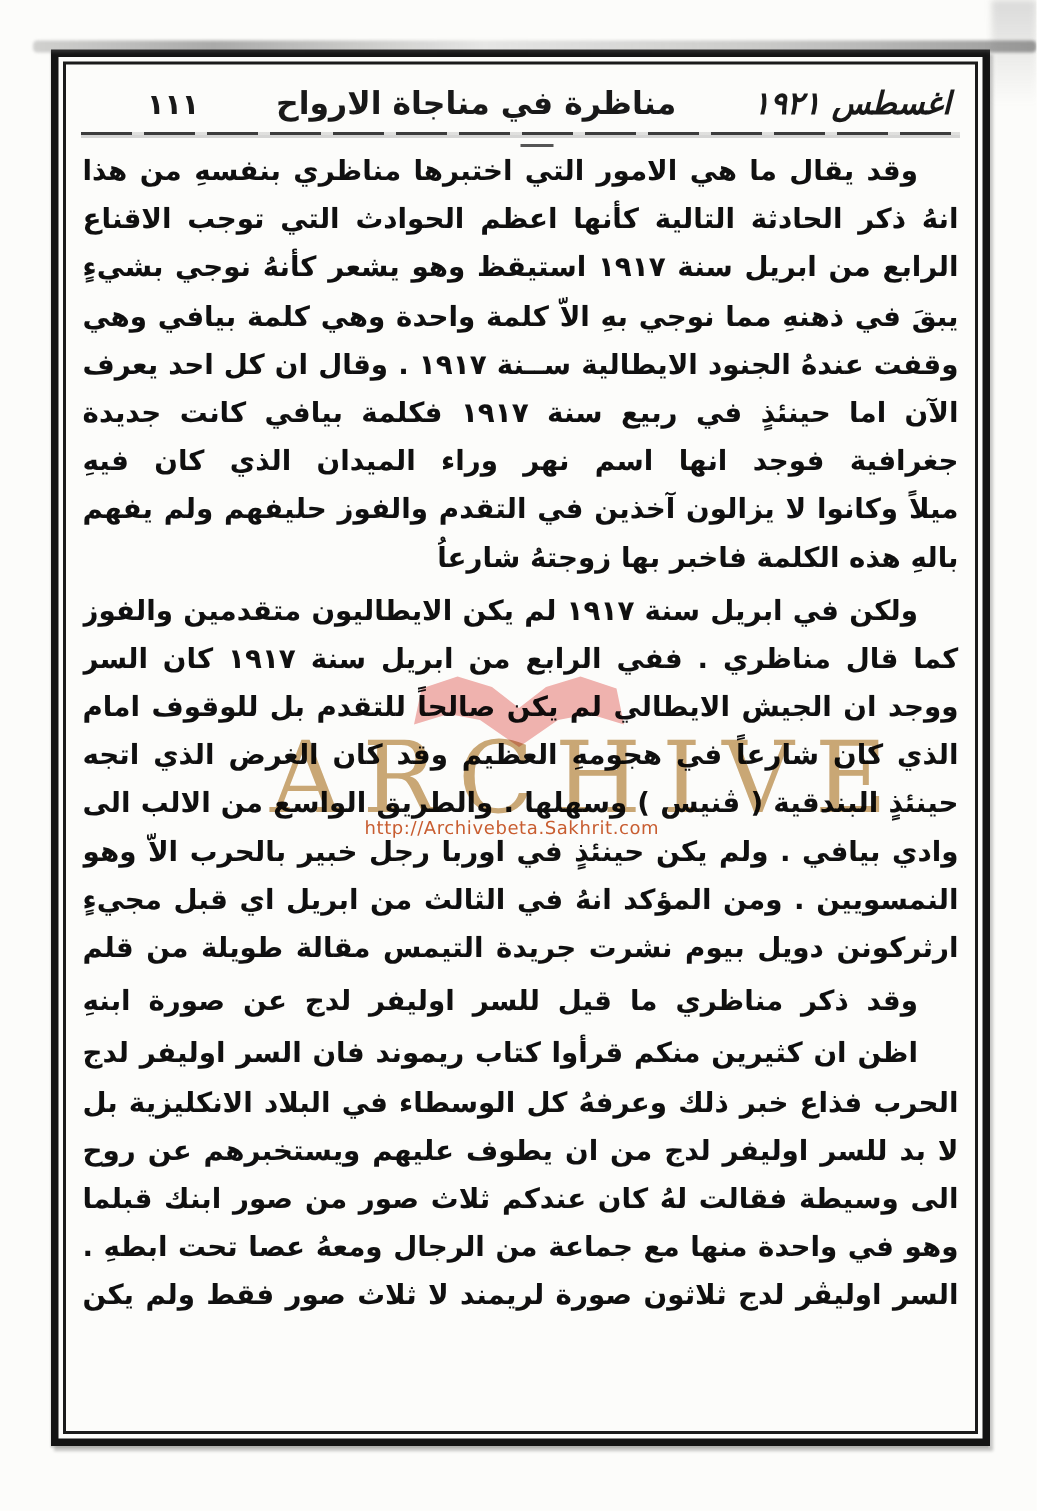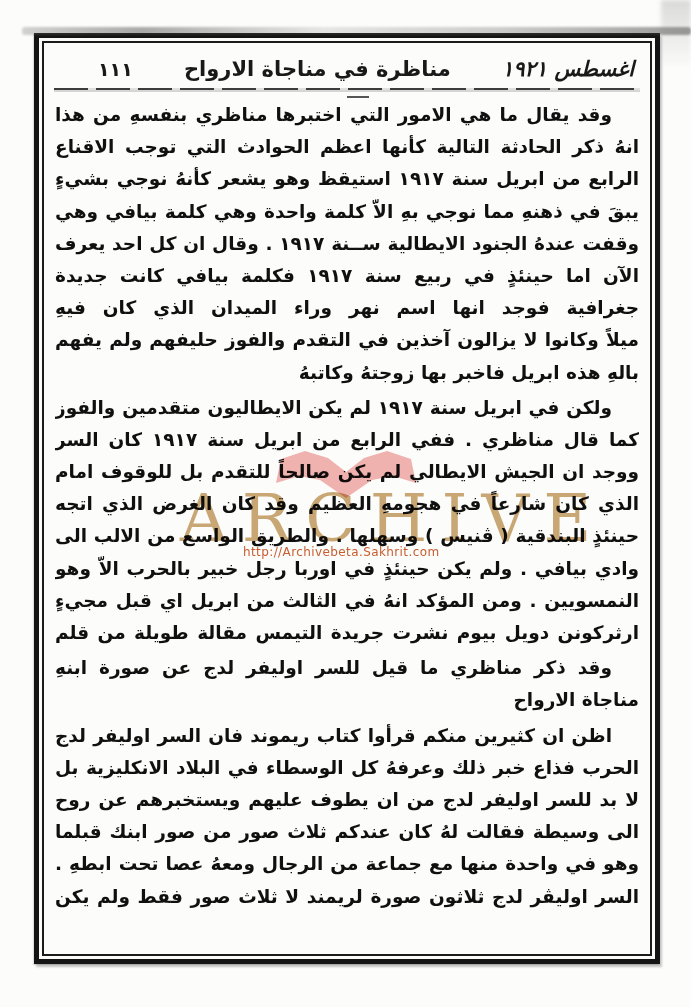--- a/index.html
+++ b/index.html
@@ -98,35 +98,34 @@
       <div class="body-text">
           <div class="para">
             <div class="line">وقد يقال ما هي الامور التي اختبرها مناظري بنفسهِ من هذا القبيل . فاجيب</div>
             <div class="line">انهُ ذكر الحادثة التالية كأنها اعظم الحوادث التي توجب الاقناع ذلك انهُ في صباح</div>
             <div class="line">الرابع من ابريل سنة ١٩١٧ استيقظ وهو يشعر كأنهُ نوجي بشيءٍ روحي ولم</div>
             <div class="line">يبقَ في ذهنهِ مما نوجي بهِ الاّ كلمة واحدة وهي كلمة بيافي وهي اسم النهر الذي</div>
             <div class="line">وقفت عندهُ الجنود الايطالية ســنة ١٩١٧ . وقال ان كل احد يعرف كلمة بيافي</div>
             <div class="line">الآن اما حينئذٍ في ربيع سنة ١٩١٧ فكلمة بيافي كانت جديدة فالتفت الى</div>
             <div class="line">جغرافية فوجد انها اسم نهر وراء الميدان الذي كان فيهِ الايطاليون حينئذٍ باربعين</div>
             <div class="line">ميلاً وكانوا لا يزالون آخذين في التقدم والفوز حليفهم ولم يفهم لماذا خطرت على</div>
-            <div class="line end">بالهِ هذه ابريل فاخبر بها زوجتهُ وكاتبهُ</div>
+            <div class="line end">بالهِ هذه الكلمة فاخبر بها زوجتهُ شارعاُ</div>
           </div>
           <div class="para">
             <div class="line">ولكن في ابريل سنة ١٩١٧ لم يكن الايطاليون متقدمين والفوز حليفهم</div>
             <div class="line">كما قال مناظري . ففي الرابع من ابريل سنة ١٩١٧ كان السر وليم روبرتصن في ايطاليا</div>
             <div class="line">ووجد ان الجيش الايطالي لم يكن صالحاً للتقدم بل للوقوف امام الجيش النمسوي</div>
             <div class="line">الذي كان شارعاً في هجومهِ العظيم وقد كان الغرض الذي اتجه اليهِ النمسويون</div>
             <div class="line">حينئذٍ البندقية ( ڤنيس ) وسهلها . والطريق الواسع من الالب الى البندقية هو</div>
             <div class="line">وادي بيافي . ولم يكن حينئذٍ في اوربا رجل خبير بالحرب الاّ وهو ينتظر تقدم</div>
             <div class="line">النمسويين . ومن المؤكد انهُ في الثالث من ابريل اي قبل مجيءٍ الوحي الى السر</div>
             <div class="line">ارثركونن دويل بيوم نشرت جريدة التيمس مقالة طويلة من قلم مكاتبها الحربي في</div>
           </div>
           <div class="para">
             <div class="line">وقد ذكر مناظري ما قيل للسر اوليفر لدج عن صورة ابنهِ كدلايل على صدق</div>
-            <div class="line end">مناجاة الارواح</div>
           </div>
           <div class="para">
             <div class="line">اظن ان كثيرين منكم قرأوا كتاب ريموند فان السر اوليفر لدج فقد ابنهُ في</div>
             <div class="line">الحرب فذاع خبر ذلك وعرفهُ كل الوسطاء في البلاد الانكليزية بل عرفوا ايضاً انهُ</div>
             <div class="line">لا بد للسر اوليفر لدج من ان يطوف عليهم ويستخبرهم عن روح ابنهِ . فذهب</div>
             <div class="line">الى وسيطة فقالت لهُ كان عندكم ثلاث صور من صور ابنك قبلما مضى الى الحرب</div>
             <div class="line">وهو في واحدة منها مع جماعة من الرجال ومعهُ عصا تحت ابطهِ . ولكن كان عند</div>
             <div class="line">السر اوليڤر لدج ثلاثون صورة لريمند لا ثلاث صور فقط ولم يكن بينها.صورة</div>
           </div>
         </div>

